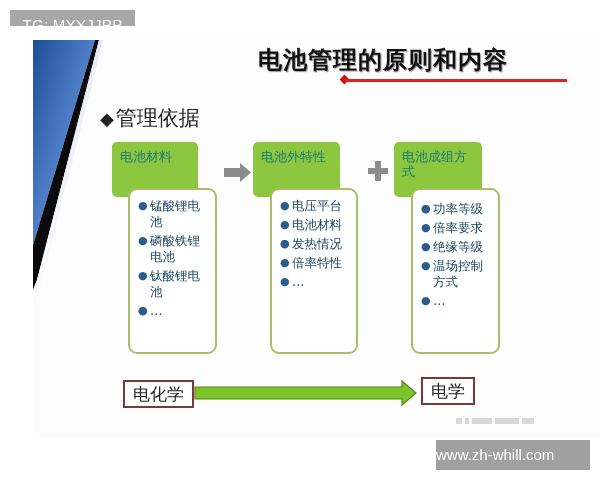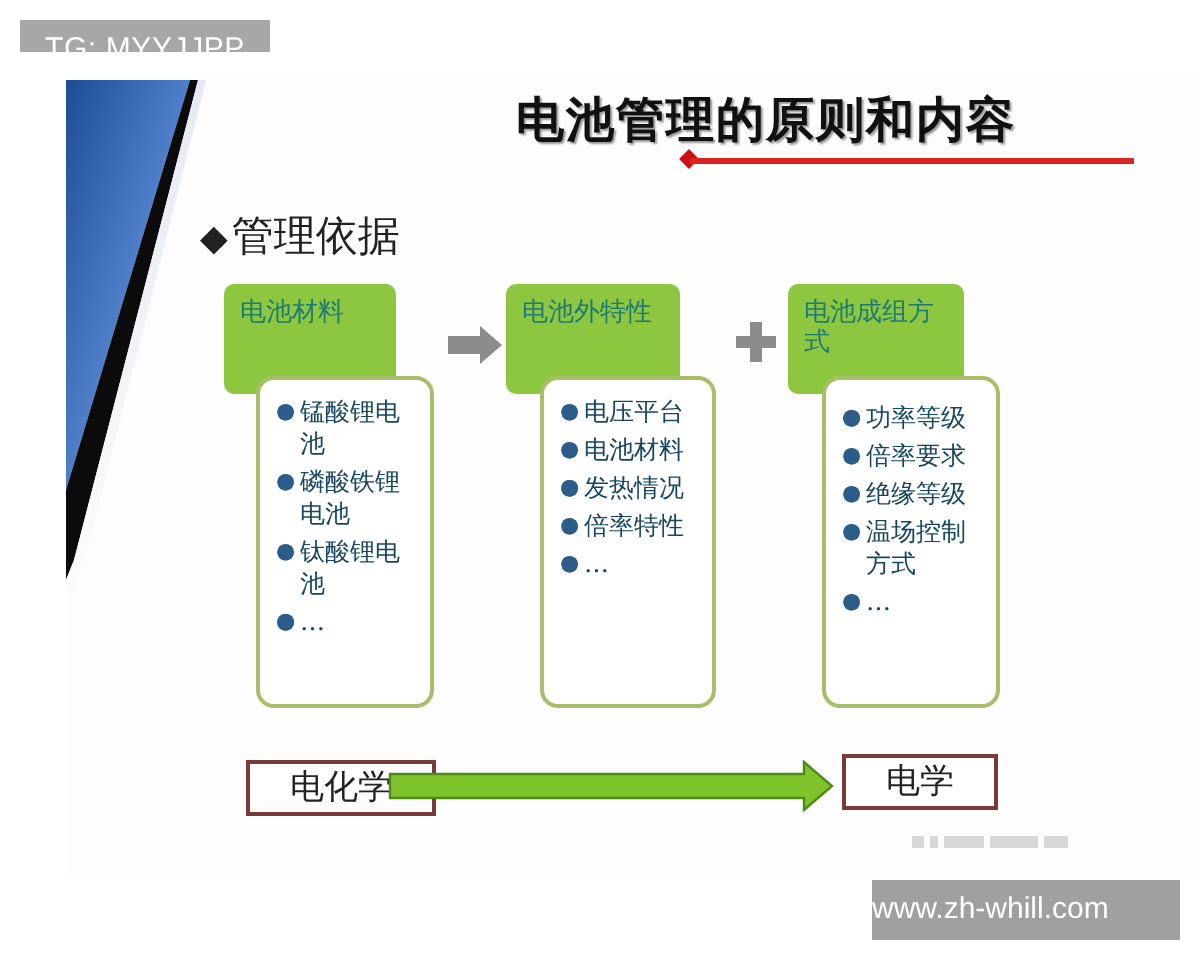--- a/index.html
+++ b/index.html
@@ -21,21 +21,21 @@
          color:#1e7b74; font-size:13px; padding:7px 6px 0 8px; box-sizing:border-box; line-height:15px; }
   .list { position:absolute; top:188px; height:166px; background:#fff; border:2px solid #a8be6a;
           border-radius:9px; box-sizing:border-box; padding:8px 6px 0 6px; }
   .list ul { margin:0; padding:0; list-style:none; }
   .list li { font-size:12.5px; color:#17475f; line-height:16px; padding-left:14px; position:relative;
              margin-bottom:3px; }
   .list li .b { position:absolute; left:2px; top:0; color:#2c5d8a; font-size:11px; }
   .arrow { position:absolute; left:224px; top:163px; }
   .plus { position:absolute; left:368px; top:161px; }
   .box-word { position:absolute; border:2px solid #7a3a3a; background:#fff; font-size:17px; color:#222;
-              padding:1px 20px; line-height:22px; }
+              padding:1px 8px; line-height:22px; }
   .big-arrow { position:absolute; left:194px; top:380px; }
   .blur-text { position:absolute; left:456px; top:409px; width:92px; height:8px; }
   .blur-text span { display:inline-block; height:6px; background:#c8c8c8; margin-right:3px; opacity:0.7; }
   .url-badge { position:absolute; left:436px; top:440px; width:154px; height:30px; background:#a0a0a0;
                color:#fff; font-family:"Liberation Sans", sans-serif; font-size:15px; line-height:30px;
                text-align:left; }
 </style>
 </head>
 <body>
 

